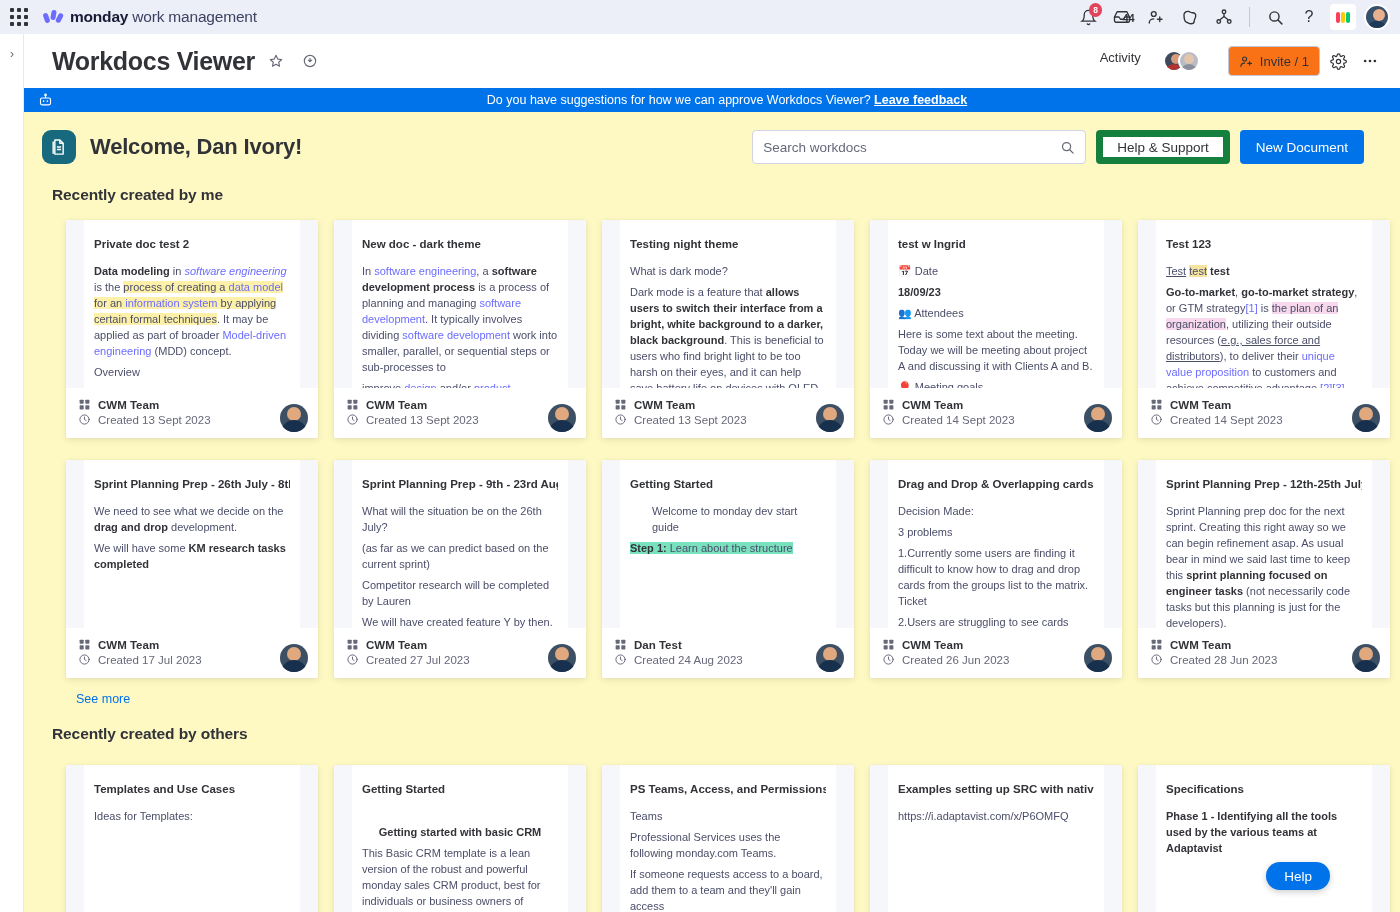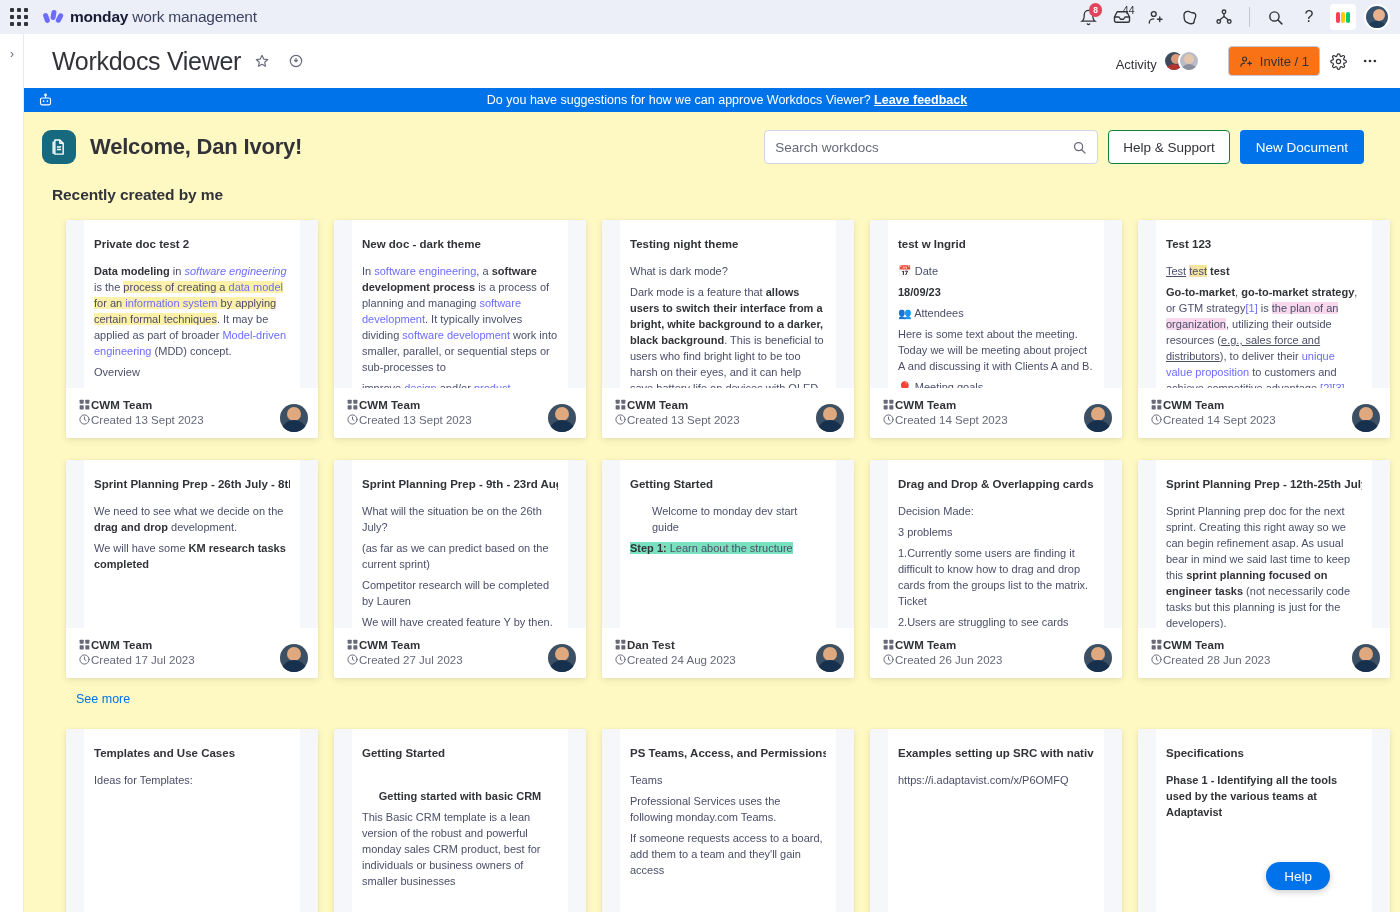--- a/index.html
+++ b/index.html
@@ -33,21 +33,21 @@
   .brand-name { font-size: 15.5px; letter-spacing: -0.2px; }
   .brand-name b { font-weight: 700; color: #181b34; }
   .brand-name i { font-style: normal; font-weight: 400; color: #3c4260; }
 
   .topnav-right { margin-left: auto; display: flex; align-items: center; gap: 4px; }
   .nav-icon { width: 30px; height: 30px; display: flex; align-items: center; justify-content: center;
               border-radius: 4px; cursor: pointer; position: relative; color: #323338; }
   .badge { position: absolute; background: #e2445c; color:#fff; border-radius: 9px;
            font-size: 8.5px; font-weight: 700; line-height: 1; padding: 2.5px 3.5px; min-width: 13px;
            text-align: center; top: 1px; right: 1px; }
-  .badge.count-plain { background: transparent; color: #323338; font-weight: 400; font-size: 10.5px; top: 0px; right: -1px; margin-left: 44px; }
+  .badge.count-plain { background: transparent; color: #323338; font-weight: 700; font-size: 10.5px; top: 8px; right: -1px; margin-left: 44px; }
   .nav-sep { width: 1px; height: 20px; background: #c5c7d0; margin: 0 6px; }
   .mlogo { width: 26px; height: 26px; border-radius: 4px; background: #fff; display:flex;
            align-items:center; justify-content:center; cursor:pointer; margin-left: 2px; }
   .mlogo span { display:block; width: 3.5px; height: 11px; border-radius: 2px; margin: 0 0.7px; }
   .avatar-top { width: 26px; height: 26px; border-radius: 50%; margin-left: 4px; cursor: pointer;
                 background: #37506b; position: relative; overflow: hidden; border: 2px solid #fff; }
   .avatar-top::before { content:""; position:absolute; width:12px; height:12px; border-radius:50%;
                 background:#e9b08d; left:7px; top:3px; }
   .avatar-top::after { content:""; position:absolute; width:22px; height:11px; border-radius:11px 11px 0 0;
                 background:#1f3a57; left:0px; top:15px; }
@@ -59,25 +59,25 @@
   }
   .rail-toggle { position: absolute; top: 8px; left: 2px; width: 20px; height: 24px;
     display:flex; align-items:center; justify-content:center; font-size: 12px; color: #676879;
     cursor: pointer; border-radius: 3px; }
 
   
   .board-header {
     position: absolute; left: 24px; top: 34px; width: 1376px; height: 54px;
     background: #fff; display: flex; align-items: center; padding: 0 16px 0 28px;
   }
-  .board-title { font-size: 25px; font-weight: 400; letter-spacing: -0.3px; color:#323338; cursor:text;}
+  .board-title { font-size: 25px; font-weight: 700; letter-spacing: -0.3px; color:#323338; cursor:text;}
   .hdr-icon { width: 26px; height: 26px; margin-left: 8px; display:flex; align-items:center;
               justify-content:center; color:#676879; cursor:pointer; border-radius:4px;}
   .board-header-right { margin-left:auto; display:flex; align-items:center; gap: 4px; }
-  .activity-wrap { display:flex; align-items:flex-end; gap:6px; cursor:pointer; padding: 4px 6px; border-radius:4px;}
+  .activity-wrap { display:flex; align-items:flex-start; gap:22px; cursor:pointer; padding: 4px 6px; border-radius:4px;}
   .activity-label { font-size: 13px; color:#323338; }
   .ava-stack { display:flex; }
   .ava-s { width: 22px; height: 22px; border-radius: 50%; border: 2px solid #fff; overflow:hidden; position:relative;}
   .ava-s.a1 { background:#3c4a5c; }
   .ava-s.a1::before{content:"";position:absolute;width:10px;height:10px;border-radius:50%;background:#d79a7a;left:6px;top:2px;}
   .ava-s.a1::after{content:"";position:absolute;width:18px;height:9px;border-radius:9px 9px 0 0;background:#b4322f;left:0;top:12px;}
   .ava-s.a2 { background:#b9bcc7; margin-left:-7px; }
   .ava-s.a2::before{content:"";position:absolute;width:10px;height:10px;border-radius:50%;background:#e3c6ae;left:4px;top:2px;}
   .ava-s.a2::after{content:"";position:absolute;width:18px;height:9px;border-radius:9px 9px 0 0;background:#8b8f9c;left:0;top:12px;}
   .invite-btn { display:flex; align-items:center; gap:6px; border:1px solid #c3c6d4; border-radius:4px;
@@ -102,21 +102,21 @@
   .welcome-row { display:flex; align-items:center; padding: 18px 36px 0 18px; }
   .doc-logo { width: 34px; height: 34px; border-radius: 9px; background:#17697e;
               display:flex; align-items:center; justify-content:center; flex: 0 0 auto;}
   .welcome-title { font-size: 22px; font-weight: 700; margin-left: 14px; letter-spacing:-0.2px; }
   .welcome-actions { margin-left:auto; display:flex; align-items:center; gap: 10px; }
   .search-box { width: 334px; height: 34px; border:1px solid #d0d4e4; border-radius: 4px;
                 display:flex; align-items:center; padding: 0 10px; background:#fff; }
   .search-box input { flex:1; border:none; outline:none; font-size: 13.5px; color:#323338;
                       font-family: inherit; background: transparent; }
   .search-box input::placeholder { color:#676879; }
-  .btn-secondary { height:34px; border:1px solid #15803d; border-radius:4px; background:#fff;
+  .btn-secondary { height:34px; border:7px solid #15803d; border-radius:4px; background:#fff;
                    font-size:13.5px; color:#323338; padding: 0 14px; cursor:pointer; font-family:inherit;}
   .btn-primary { height:34px; border:none; border-radius:4px; background:#0073ea; color:#fff;
                  font-size:13.5px; padding: 0 16px; cursor:pointer; font-family:inherit; }
 
   .section-title { font-size: 15.5px; font-weight: 700; padding: 22px 0 0 28px; letter-spacing:-0.1px;}
   .section-title.others { padding-top: 18px; }
 
   
   .grid { display:grid; grid-template-columns: repeat(5, 252px); gap: 16px; padding: 16px 0 0 42px; }
   .card { height: 218px; background:#fff; border-radius: 2px;
@@ -125,21 +125,21 @@
   .card-preview { flex: 1; position: relative; overflow:hidden; background:#f6f7fb; padding: 0 0px; }
   .card-page { position:absolute; left: 18px; right: 18px; top: 0; bottom: 0; background:#fff;
                padding: 17px 10px 0 10px; overflow:hidden; }
   .card-title { font-size: 11.5px; font-weight: 700; color:#323338; white-space: nowrap;
                 overflow: hidden; line-height: 1.3; }
   .card-body { font-size: 11px; line-height: 1.45; color:#4b4e69; margin-top: 12px; }
   .card-body p { margin-bottom: 5px; }
   .card-footer { height: 50px; border-top: 0px; padding: 4px 10px 6px 12px; display:flex;
                  align-items:center; position:relative; background:#fff;}
   .cf-lines { display:flex; flex-direction:column; gap: 2px; }
-  .cf-row { display:flex; align-items:center; }
+  .cf-row { display:flex; align-items:center; gap: 7px; }
   .cf-board { font-size: 11.5px; font-weight: 700; color:#323338; }
   .cf-date { font-size: 11.5px; color:#676879; }
   .cf-avatar { position:absolute; right: 10px; bottom: 6px; width: 28px; height: 28px;
                border-radius:50%; overflow:hidden; background:#3d4f63; }
   .cf-avatar::before { content:""; position:absolute; width:14px; height:14px; border-radius:50%;
                background:#e0a87f; left:7px; top:3px; }
   .cf-avatar::after { content:""; position:absolute; width:26px; height:13px; border-radius:13px 13px 0 0;
                background:#17304d; left:1px; top:16px; }
 
   .b { font-weight: 700; color:#323338; }
@@ -715,20 +715,21 @@
             <span class="cf-date">Created 28 Jun 2023</span>
           </div>
         </div>
         <div class="cf-avatar"></div>
       </div>
     </div>
   </div>
 
   <div><span class="see-more">See more</span></div>
 
+  <div class="section-title others">Recently created by others</div>
 
   <div class="grid" style="padding-top:22px;">
 
     <div class="card">
       <div class="card-preview">
         <div class="card-page">
           <div class="card-title">Templates and Use Cases</div>
           <div class="card-body">
             <p>Ideas for Templates:</p>
           </div>

